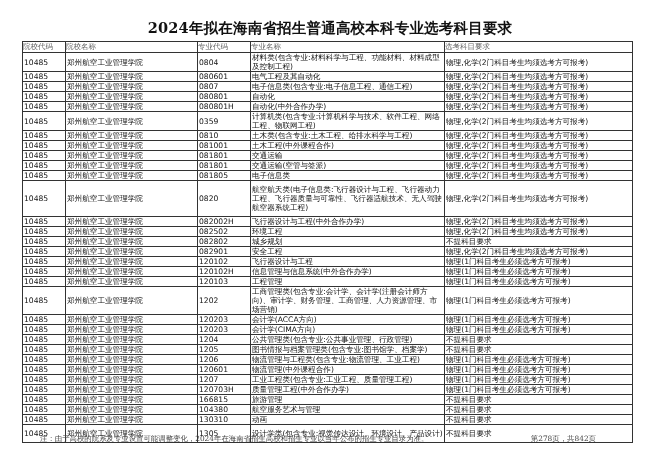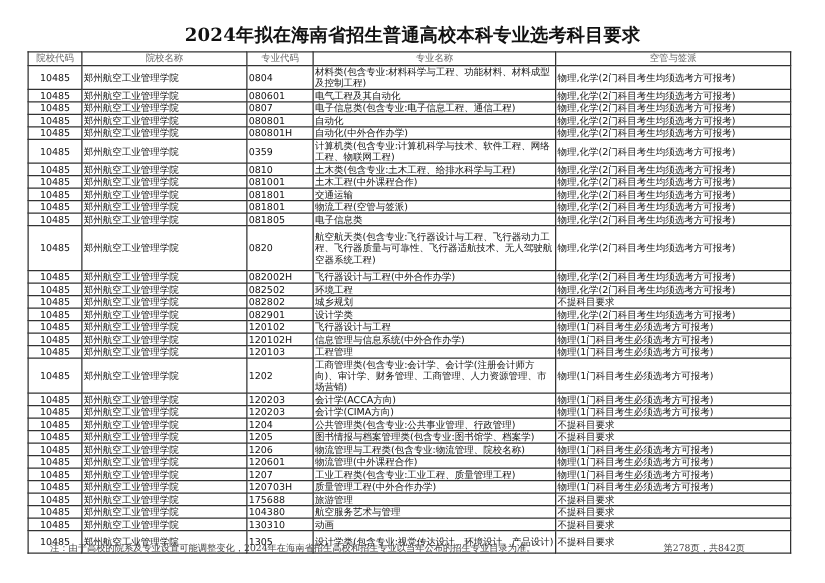--- a/index.html
+++ b/index.html
@@ -10,24 +10,24 @@
            font-size:14.5px; letter-spacing:0.2px; color:#111; }
   table.grid { position:absolute; left:22px; top:41px; width:610px;
                border-collapse:collapse; table-layout:fixed; border:1.2px solid #222; }
   table.grid col.c1 { width:43px; }
   table.grid col.c2 { width:132px; }
   table.grid col.c3 { width:53px; }
   table.grid col.c4 { width:194px; }
   table.grid col.c5 { width:188px; }
   table.grid th { font-family:"DejaVu Serif","Liberation Serif",serif; font-weight:normal;
                   font-size:7.5px; color:#666; height:10px; padding:0; line-height:10px;
-                  border:1px solid #333; text-align:center; }
+                  border:1px solid #333; text-align:left; }
   table.grid td { font-size:7.6px; line-height:9px; padding:0 1px; border:1px solid #333;
                   vertical-align:middle; color:#111; overflow:hidden; }
-  td.code { text-align:center; }
+  td.code { }
   td.left { text-align:left; }
   .footer { position:absolute; top:434px; font-family:"DejaVu Serif","Liberation Serif",serif;
             font-size:7.4px; color:#444; }
   .footer.note { left:40px; }
   .footer.page { right:64px; }
 </style>
 </head>
 <body>
 
 <div class="title">2024年拟在海南省招生普通高校本科专业选考科目要求</div>
@@ -39,21 +39,21 @@
       <col class="c3">
       <col class="c4">
       <col class="c5">
   </colgroup>
   <thead>
     <tr>
       <th>院校代码</th>
       <th>院校名称</th>
       <th>专业代码</th>
       <th>专业名称</th>
-      <th>空管与签派</th>
+      <th>选考科目要求</th>
     </tr>
   </thead>
   <tbody id="rows">
       <tr style="height: 18px;">
         <td class="code">10485</td>
         <td class="left">郑州航空工业管理学院</td>
         <td class="left">0804</td>
         <td class="left">材料类(包含专业:材料科学与工程、功能材料、材料成型及控制工程)</td>
         <td class="left">物理,化学(2门科目考生均须选考方可报考)</td>
       </tr>
@@ -110,35 +110,35 @@
         <td class="code">10485</td>
         <td class="left">郑州航空工业管理学院</td>
         <td class="left">081801</td>
         <td class="left">交通运输</td>
         <td class="left">物理,化学(2门科目考生均须选考方可报考)</td>
       </tr>
       <tr style="height: 9px;">
         <td class="code">10485</td>
         <td class="left">郑州航空工业管理学院</td>
         <td class="left">081801</td>
-        <td class="left">物流工程(空管与签派)</td>
+        <td class="left">交通运输(空管与签派)</td>
         <td class="left">物理,化学(2门科目考生均须选考方可报考)</td>
       </tr>
       <tr style="height: 9px;">
         <td class="code">10485</td>
         <td class="left">郑州航空工业管理学院</td>
         <td class="left">081805</td>
         <td class="left">电子信息类</td>
         <td class="left">物理,化学(2门科目考生均须选考方可报考)</td>
       </tr>
       <tr style="height: 36px;">
         <td class="code">10485</td>
         <td class="left">郑州航空工业管理学院</td>
         <td class="left">0820</td>
-        <td class="left">航空航天类(包含专业:飞行器设计与工程、飞行器动力工程、飞行器质量与可靠性、飞行器适航技术、无人驾驶航空器系统工程)</td>
+        <td class="left">航空航天类(电子信息类:飞行器设计与工程、飞行器动力工程、飞行器质量与可靠性、飞行器适航技术、无人驾驶航空器系统工程)</td>
         <td class="left">物理,化学(2门科目考生均须选考方可报考)</td>
       </tr>
       <tr style="height: 9px;">
         <td class="code">10485</td>
         <td class="left">郑州航空工业管理学院</td>
         <td class="left">082002H</td>
         <td class="left">飞行器设计与工程(中外合作办学)</td>
         <td class="left">物理,化学(2门科目考生均须选考方可报考)</td>
       </tr>
       <tr style="height: 9px;">
@@ -152,21 +152,21 @@
         <td class="code">10485</td>
         <td class="left">郑州航空工业管理学院</td>
         <td class="left">082802</td>
         <td class="left">城乡规划</td>
         <td class="left">不提科目要求</td>
       </tr>
       <tr style="height: 9px;">
         <td class="code">10485</td>
         <td class="left">郑州航空工业管理学院</td>
         <td class="left">082901</td>
-        <td class="left">设计学类</td>
+        <td class="left">安全工程</td>
         <td class="left">物理,化学(2门科目考生均须选考方可报考)</td>
       </tr>
       <tr style="height: 9px;">
         <td class="code">10485</td>
         <td class="left">郑州航空工业管理学院</td>
         <td class="left">120102</td>
         <td class="left">飞行器设计与工程</td>
         <td class="left">物理(1门科目考生必须选考方可报考)</td>
       </tr>
       <tr style="height: 9px;">
@@ -215,21 +215,21 @@
         <td class="code">10485</td>
         <td class="left">郑州航空工业管理学院</td>
         <td class="left">1205</td>
         <td class="left">图书情报与档案管理类(包含专业:图书馆学、档案学)</td>
         <td class="left">不提科目要求</td>
       </tr>
       <tr style="height: 9px;">
         <td class="code">10485</td>
         <td class="left">郑州航空工业管理学院</td>
         <td class="left">1206</td>
-        <td class="left">物流管理与工程类(包含专业:物流管理、院校名称)</td>
+        <td class="left">物流管理与工程类(包含专业:物流管理、工业工程)</td>
         <td class="left">物理(1门科目考生必须选考方可报考)</td>
       </tr>
       <tr style="height: 9px;">
         <td class="code">10485</td>
         <td class="left">郑州航空工业管理学院</td>
         <td class="left">120601</td>
         <td class="left">物流管理(中外课程合作)</td>
         <td class="left">物理(1门科目考生必须选考方可报考)</td>
       </tr>
       <tr style="height: 9px;">
@@ -242,21 +242,21 @@
       <tr style="height: 9px;">
         <td class="code">10485</td>
         <td class="left">郑州航空工业管理学院</td>
         <td class="left">120703H</td>
         <td class="left">质量管理工程(中外合作办学)</td>
         <td class="left">物理(1门科目考生必须选考方可报考)</td>
       </tr>
       <tr style="height: 9px;">
         <td class="code">10485</td>
         <td class="left">郑州航空工业管理学院</td>
-        <td class="left">175688</td>
+        <td class="left">166815</td>
         <td class="left">旅游管理</td>
         <td class="left">不提科目要求</td>
       </tr>
       <tr style="height: 9px;">
         <td class="code">10485</td>
         <td class="left">郑州航空工业管理学院</td>
         <td class="left">104380</td>
         <td class="left">航空服务艺术与管理</td>
         <td class="left">不提科目要求</td>
       </tr>

